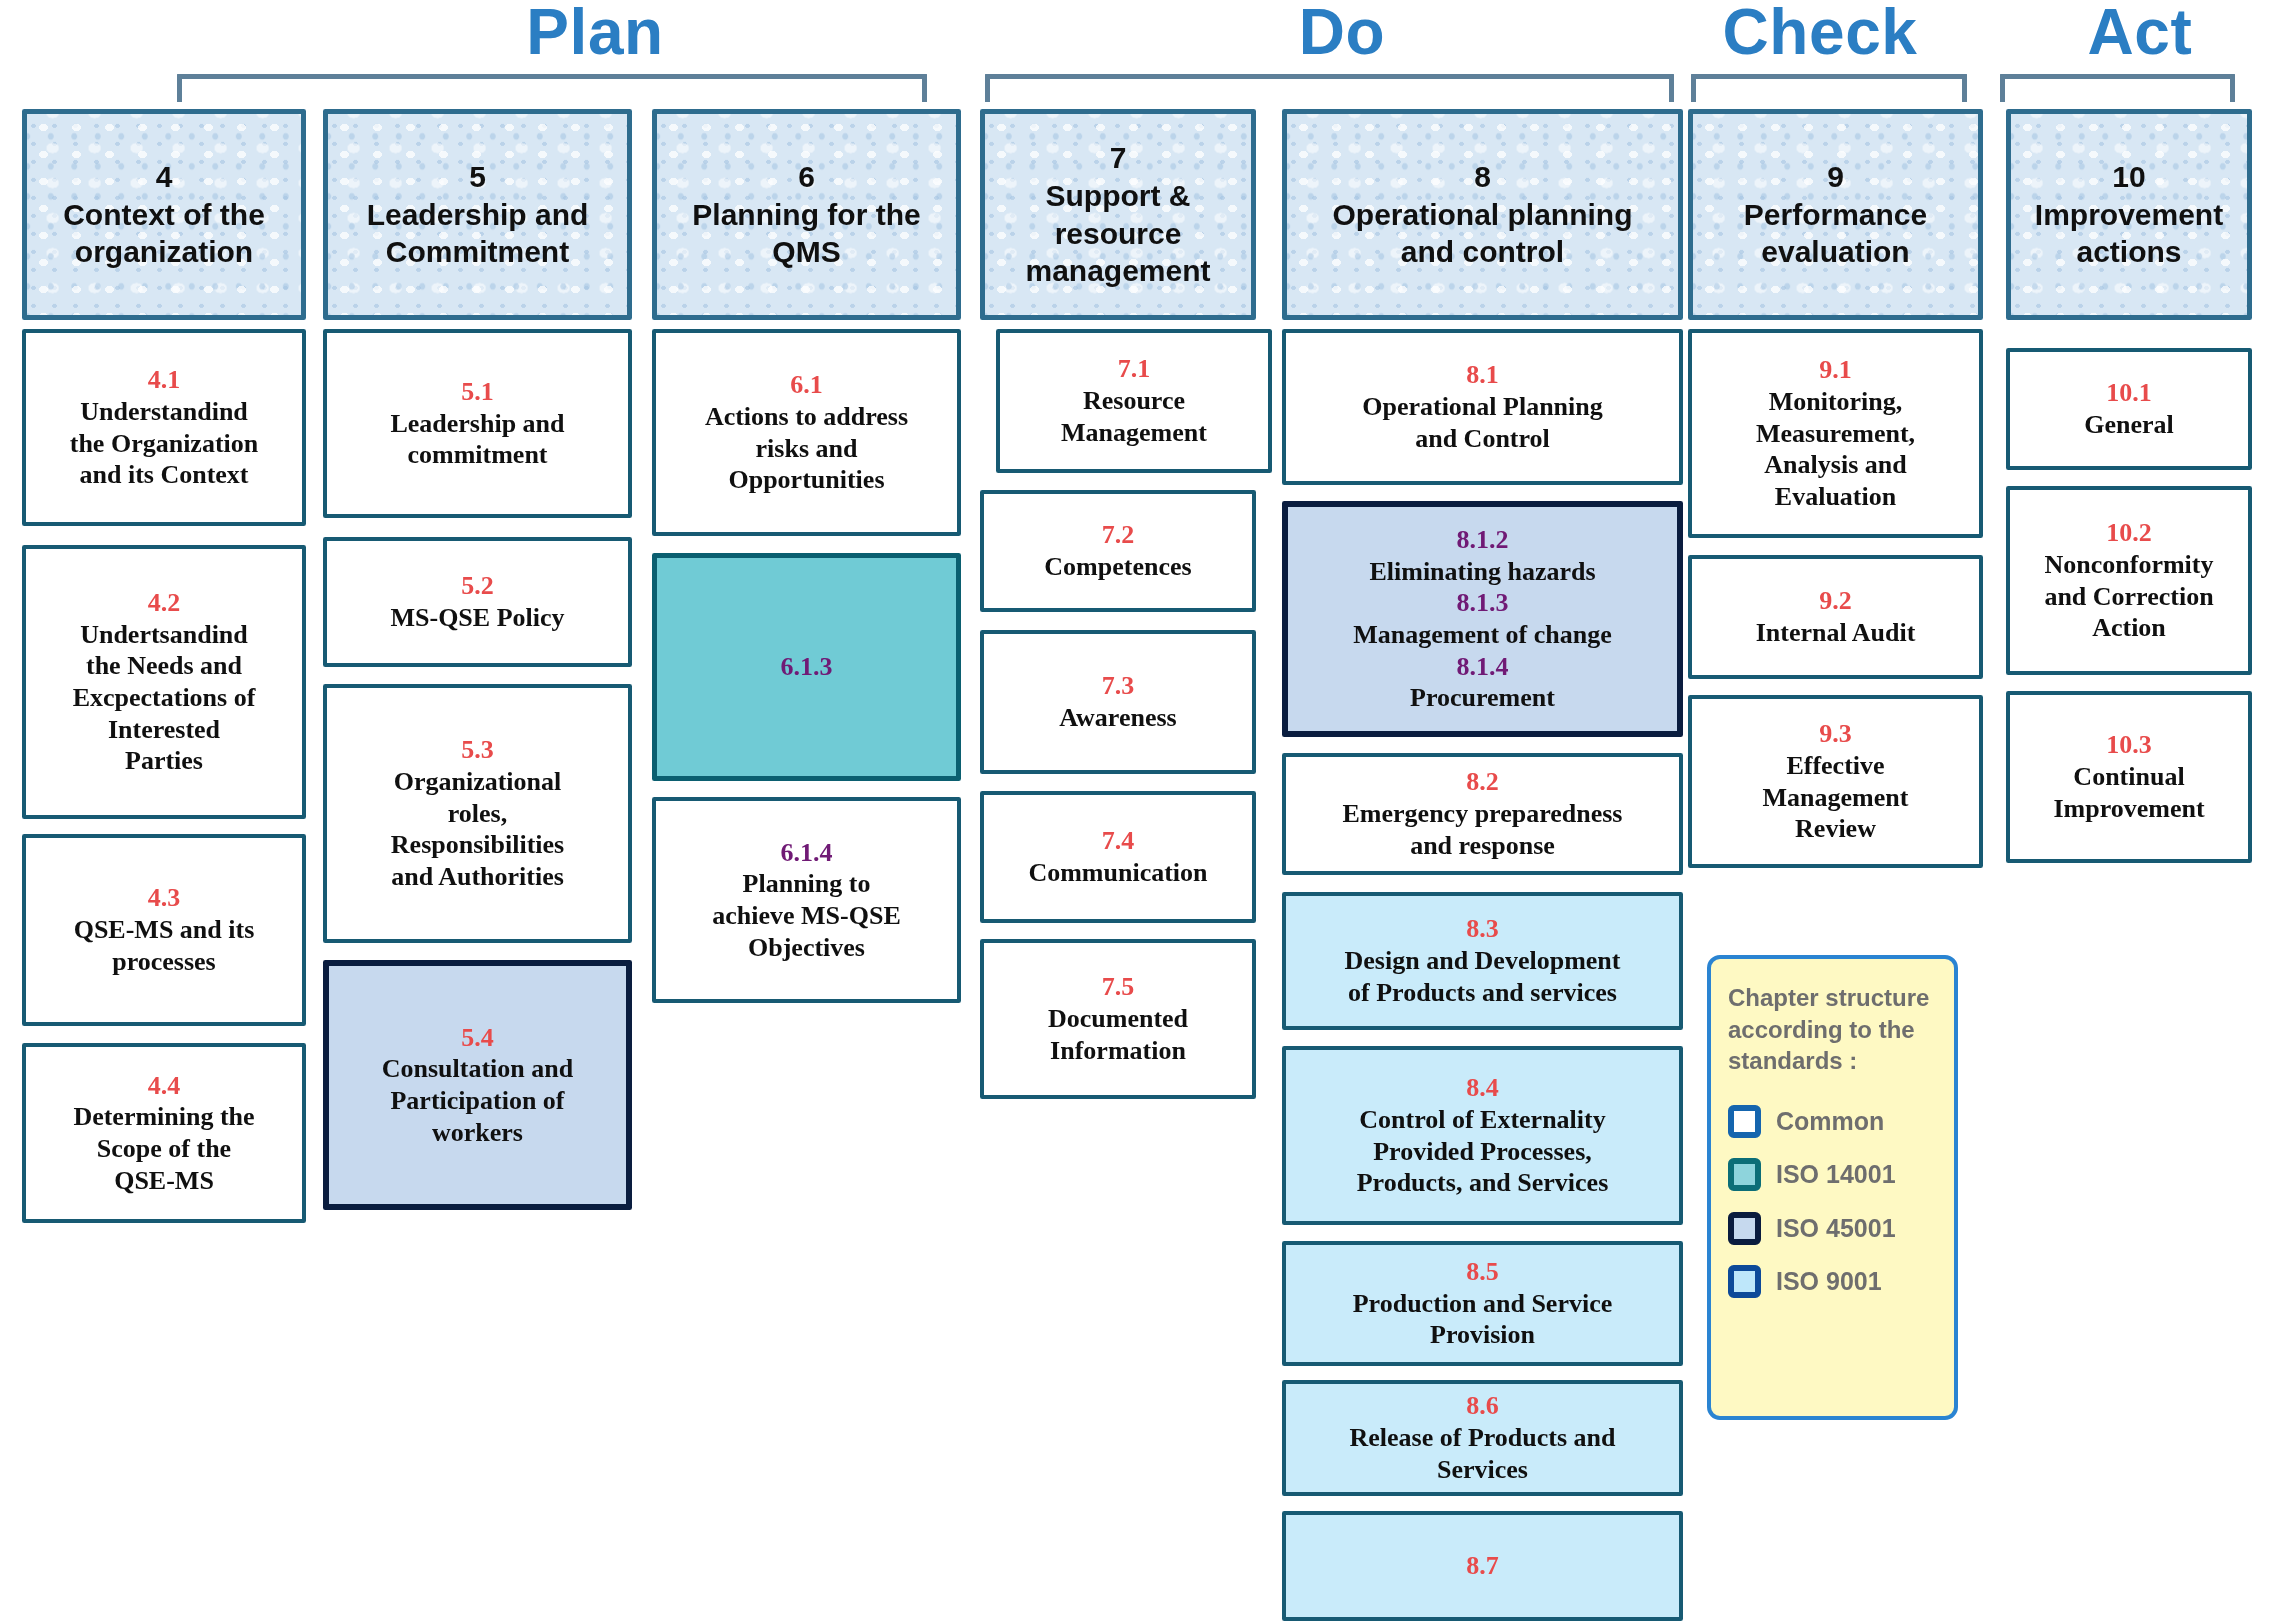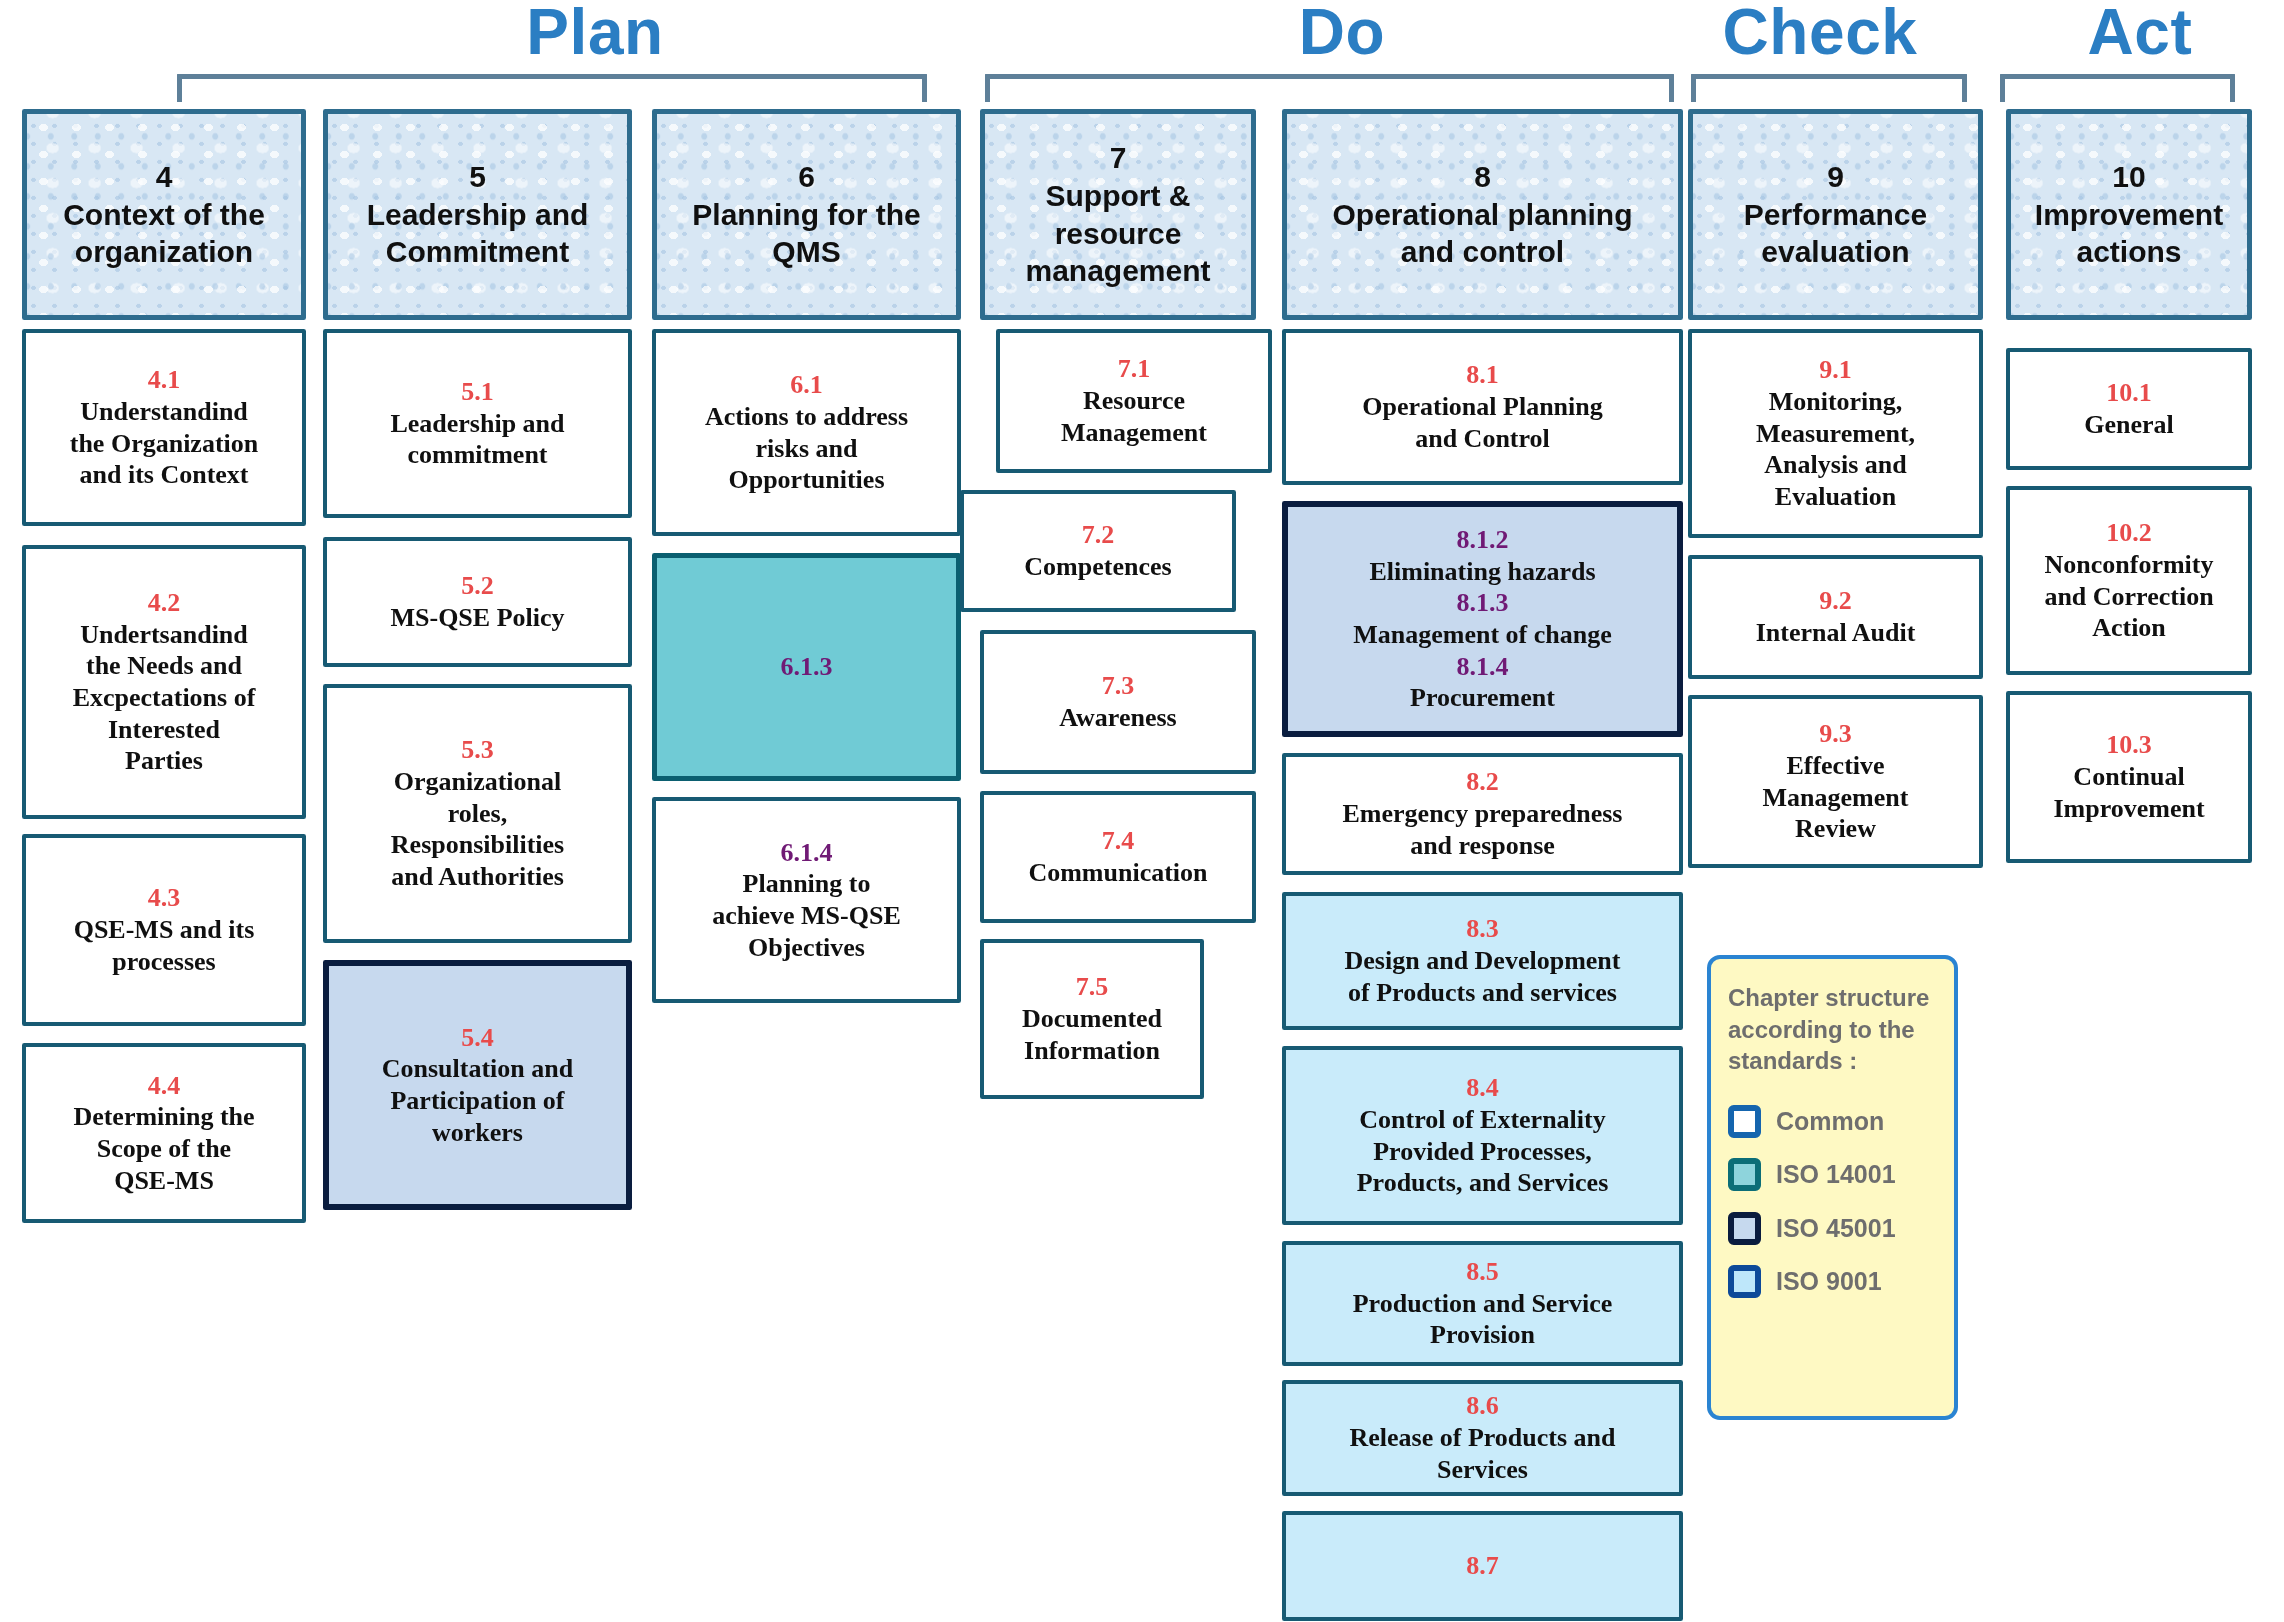--- a/index.html
+++ b/index.html
@@ -179,33 +179,33 @@
         <div class="hnum">7</div>
         <div class="htitle">Support &amp;
 resource
 management</div>
       </div>
       <div class="box v-common" style="left: 980px; top: 329px; width: 276px; height: 144px; position: absolute; margin-left: 16px;">
         <div class="bnum red">7.1</div>
         <div class="btext">Resource
 Management</div>
       </div>
-      <div class="box v-common" style="left: 960px; top: 490px; width: 276px; height: 122px; position: absolute;">
+      <div class="box v-common" style="left: 980px; top: 490px; width: 276px; height: 122px; position: absolute;">
         <div class="bnum red">7.2</div>
         <div class="btext">Competences</div>
       </div>
       <div class="box v-common" style="left: 980px; top: 630px; width: 276px; height: 144px; position: absolute;">
         <div class="bnum red">7.3</div>
         <div class="btext">Awareness</div>
       </div>
       <div class="box v-common" style="left: 980px; top: 791px; width: 276px; height: 132px; position: absolute;">
         <div class="bnum red">7.4</div>
         <div class="btext">Communication</div>
       </div>
-      <div class="box v-common" style="left: 980px; top: 939px; width: 224px; height: 160px; position: absolute;">
+      <div class="box v-common" style="left: 980px; top: 939px; width: 276px; height: 160px; position: absolute;">
         <div class="bnum red">7.5</div>
         <div class="btext">Documented
 Information</div>
       </div>
       <div class="col-header" style="left: 1282px; top: 109px; width: 401px; height: 211px; position: absolute;">
         <div class="hnum">8</div>
         <div class="htitle">Operational planning
 and control</div>
       </div>
       <div class="box v-common" style="left: 1282px; top: 329px; width: 401px; height: 156px; position: absolute;">

